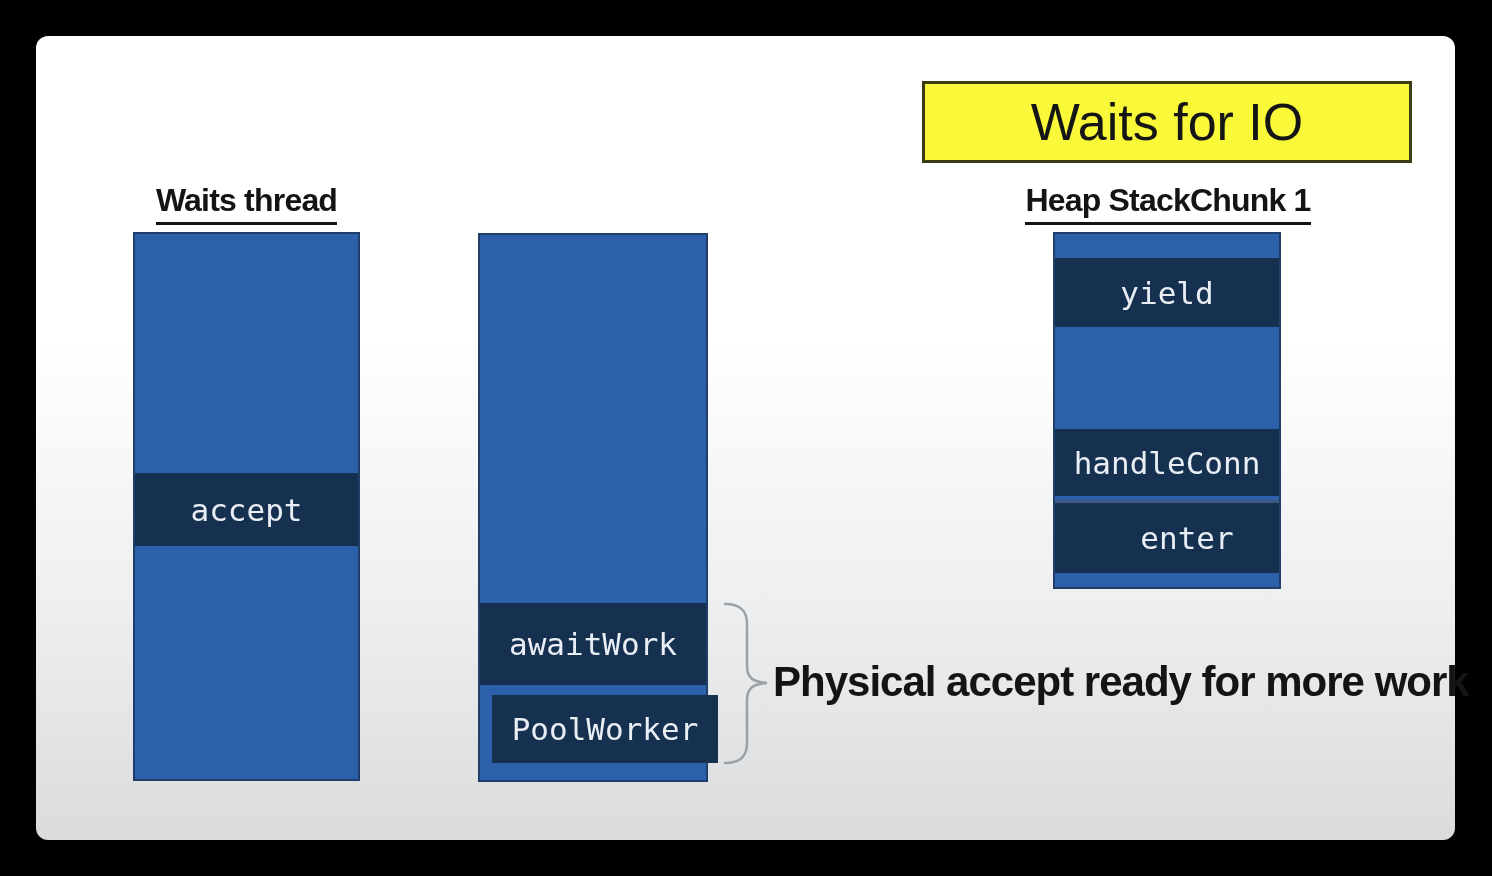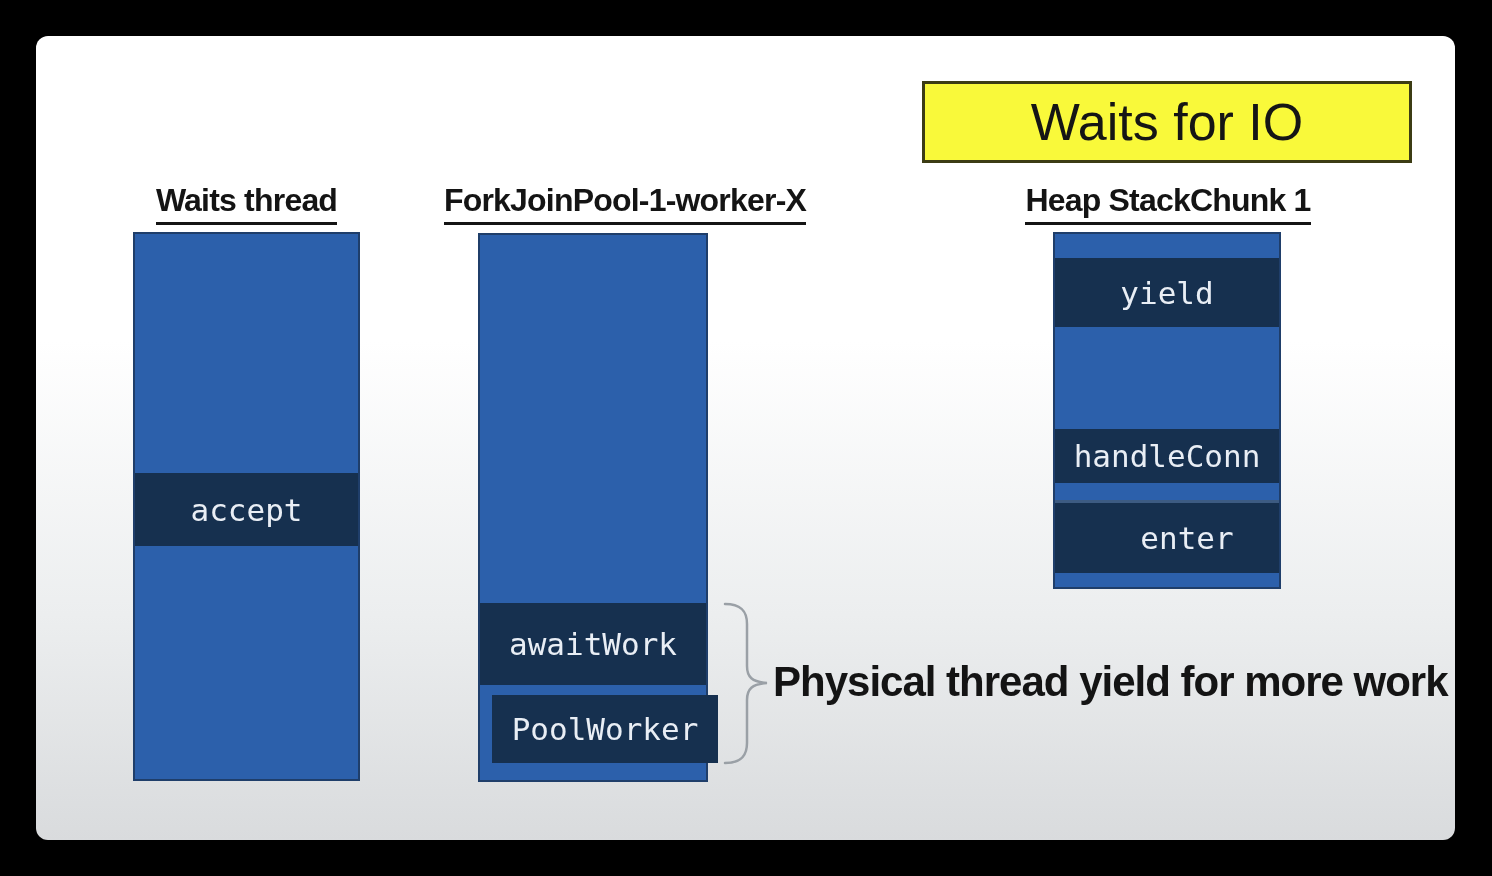--- a/index.html
+++ b/index.html
@@ -58,21 +58,21 @@
     background: var(--frame_navy, #16304f);
     display: flex; align-items: center; justify-content: center;
     font-family: "DejaVu Sans Mono", "Liberation Mono", monospace;
     font-size: 31px;
     color: var(--frame_text, #e9eef5);
   }
   .f-accept     { top: 239px; height: 73px; }
   .f-awaitwork  { top: 368px; height: 82px; }
   .f-poolworker { top: 460px; height: 68px; margin-left: 12px; }
   .f-yield      { top: 0;     height: 69px; margin-top: 24px; }
-  .f-handleconn { top: 195px; height: 54px; }
+  .f-handleconn { top: 195px; height: 67px; }
   .f-enter      { top: 269px; height: 70px; padding-left: 40px; }
   .frame-divider {
     position: absolute;
     left: 0; width: 100%;
     top: 266px; height: 3px;
     background: var(--divider, #3d5b82);
   }
   .brace {
     position: absolute;
     left: 684px; top: 565px;
@@ -99,23 +99,20 @@
 <body>
 
 <div class="slide">
 
   <div class="callout">
     <span>Waits for IO</span>
   </div>
 
   <div class="col-title t-main">
     <span>Waits thread</span>
-  </div>
-  <div class="col-title t-fjp">
-    <span>ForkJoinPool-1-worker-X</span>
   </div>
   <div class="col-title t-heap">
     <span>Heap StackChunk 1</span>
   </div>
 
   <div class="column col-main">
     <div class="frame f-accept">
       <span>accept</span>
     </div>
   </div>
@@ -146,16 +143,16 @@
     <path d="M 5,3
              C 21,3 27,10 27,23
              L 27,65
              C 27,76 32,81 47,82
              C 32,83 27,88 27,99
              L 27,142
              C 27,155 21,162 5,162"></path>
   </svg>
 
   <div class="annotation">
-    <span>Physical thread yield for more work</span>
+    <span>Physical accept ready for more work</span>
   </div>
 
 </div>
 
 </body></html>

